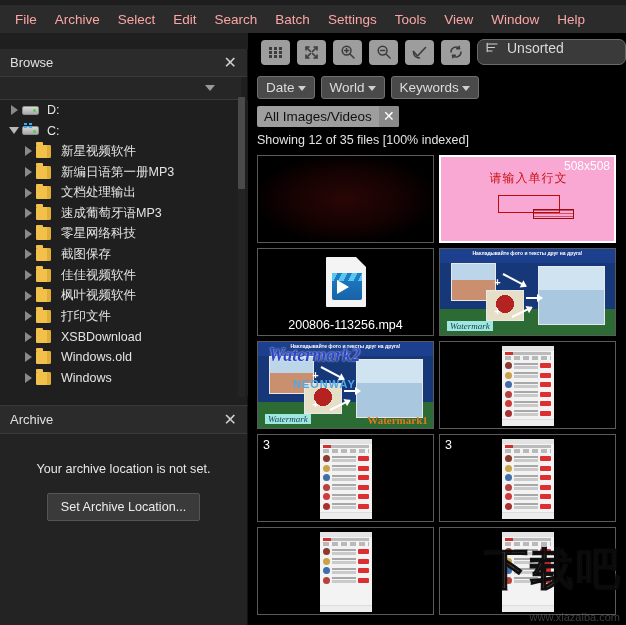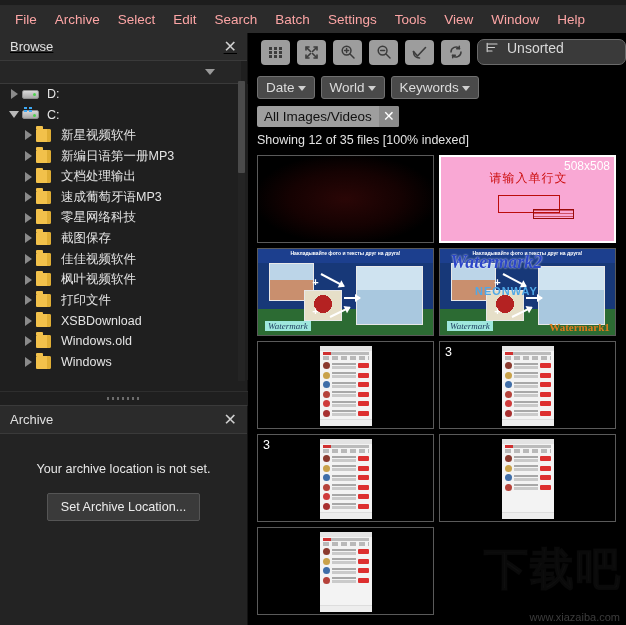--- a/index.html
+++ b/index.html
@@ -39,22 +39,22 @@
     display: flex; align-items: center; padding: 0 8px 0 10px;
   }
   .panel-title { color: #e0e0e0; font-size: 13px; flex: 1; }
   .panel-close {
     color: #cfcfcf; font-size: 16px; line-height: 14px; cursor: pointer;
     padding: 0 2px; font-weight: 300;
   }
 
   
   .browse-panel {
-    position: absolute; left: 0; top: 0; width: 248px; height: 372px;
-    background: #1f1f1f; border-right: 1px solid #121212; text-decoration: underline;
+    position: absolute; left: 0; top: 16px; width: 248px; height: 372px;
+    background: #1f1f1f; border-right: 1px solid #121212;
   }
   .combo-row {
     position: relative; height: 23px; background: #262626;
     border-bottom: 1px solid #3a3a3a; margin: 0 6px 0 0;
   }
   .combo-arrow {
     position: absolute; right: 26px; top: 8px;
     width: 0; height: 0; border-left: 5px solid transparent;
     border-right: 5px solid transparent; border-top: 6px solid #9a9a9a;
     cursor: pointer;
@@ -674,20 +674,29 @@
 
       <div class="thumb selected">
         <div class="art-redtext">
           <div class="cn">请输入单行文</div>
           <div class="box1"></div>
           <div class="box2"></div>
         </div>
         <span class="dim-label">508x508</span>
       </div>
 
+      <div class="thumb">
+        <div class="art-video">
+          <div class="page-ico">
+            <div class="play-sq"></div>
+              <div class="play-tri"></div>
+          </div>
+        </div>
+        <span class="fname">200806-113256.mp4</span>
+      </div>
 
       <div class="thumb">
         <div class="art-wm">
           <div class="bgimg"></div>
           <div class="hdr">Накладывайте фото и тексты друг на друга!</div>
           <div class="ph p1"></div>
             <div class="ph p2"></div>
             <div class="ph p3"></div>
           <span class="plus" style="left:31%;top:33%">+</span>
           <span class="plus" style="left:31%;top:66%">+</span>

